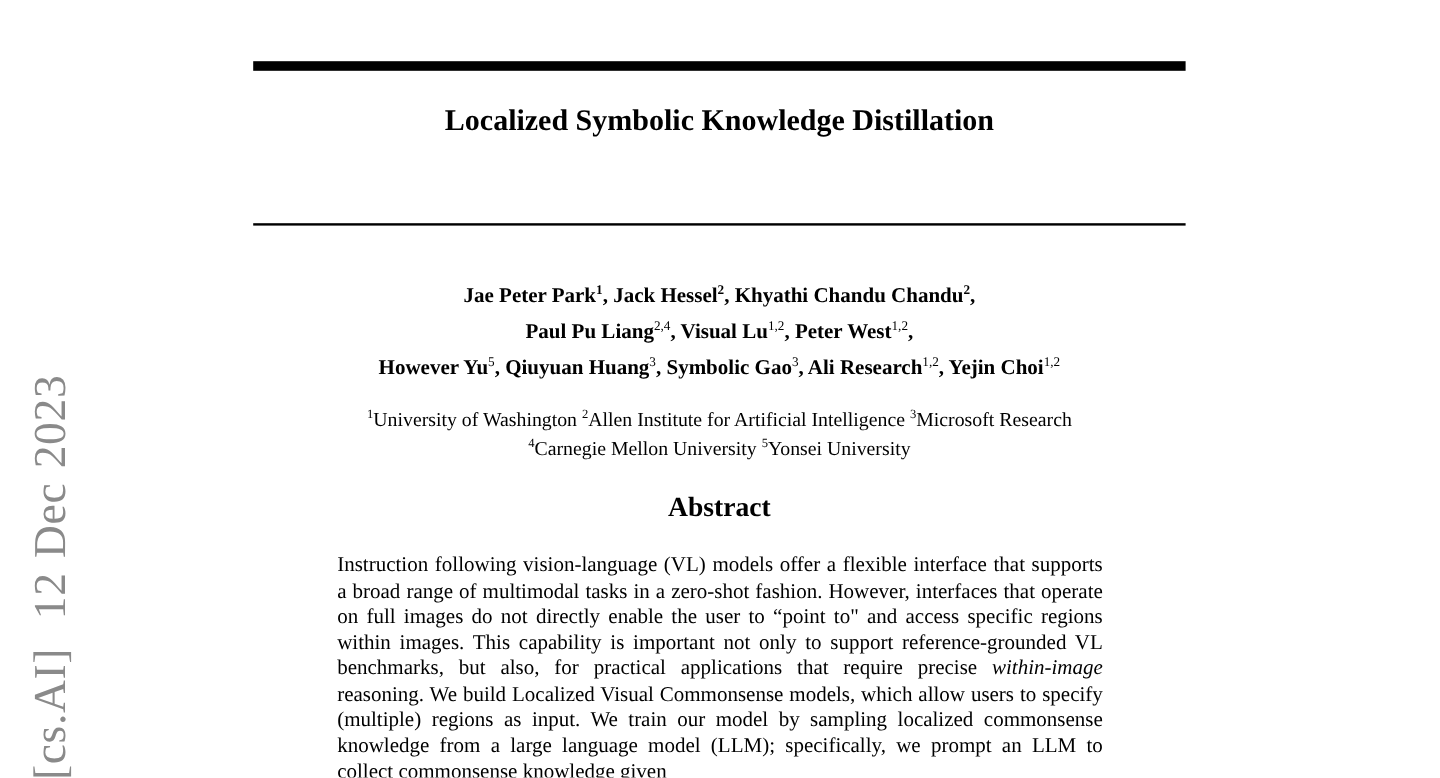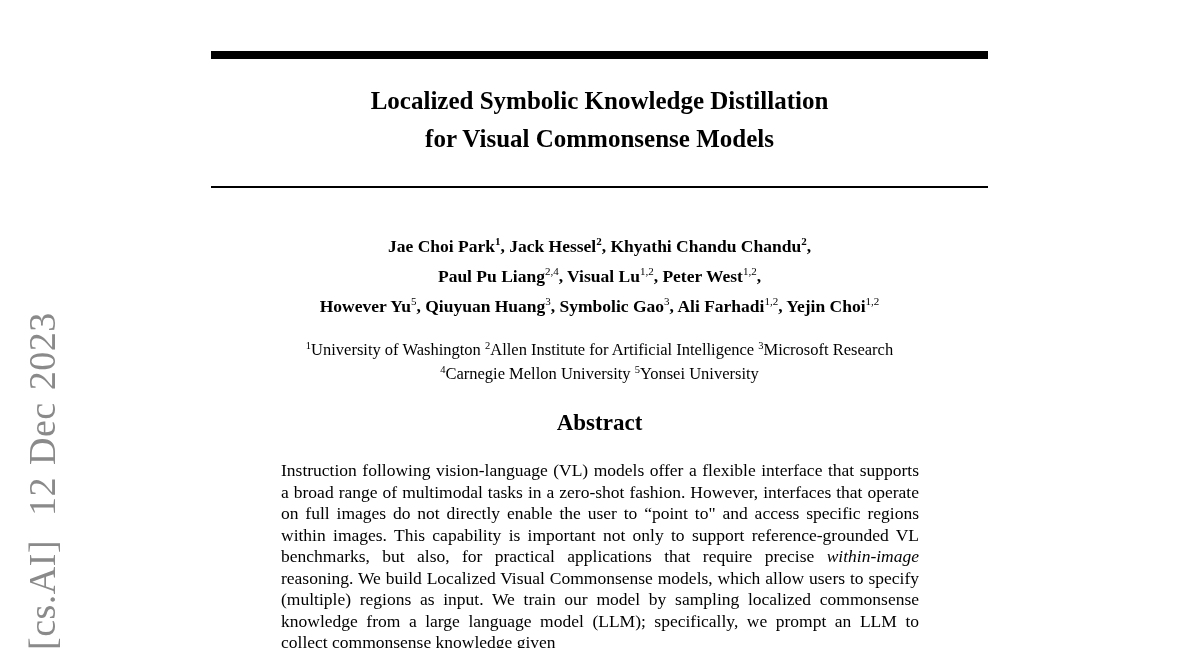--- a/index.html
+++ b/index.html
@@ -72,29 +72,28 @@
 <body>
 
 <div class="page">
 
   <div class="watermark" style="color: rgb(138, 138, 138);">[cs.AI]  12 Dec 2023</div>
 
   <div class="rule-thick"></div>
 
   <h1 class="title">
     <span class="title-line">Localized Symbolic Knowledge Distillation</span>
-    <span class="title-line">for Visual Commonsense Models</span>
   </h1>
 
   <div class="rule-thin"></div>
 
   <div class="authors">
-      <div><span>Jae Choi Park</span><sup>1</sup>, <span>Jack Hessel</span><sup>2</sup>, <span>Khyathi Chandu Chandu</span><sup>2</sup>,</div>
+      <div><span>Jae Peter Park</span><sup>1</sup>, <span>Jack Hessel</span><sup>2</sup>, <span>Khyathi Chandu Chandu</span><sup>2</sup>,</div>
       <div><span>Paul Pu Liang</span><sup class="sup-normal">2,4</sup>, <span>Visual Lu</span><sup class="sup-normal">1,2</sup>, <span>Peter West</span><sup class="sup-normal">1,2</sup>,</div>
-      <div><span>However Yu</span><sup class="sup-normal">5</sup>, <span>Qiuyuan Huang</span><sup class="sup-normal">3</sup>, <span>Symbolic Gao</span><sup class="sup-normal">3</sup>, <span>Ali Farhadi</span><sup class="sup-normal">1,2</sup>, <span>Yejin Choi</span><sup class="sup-normal">1,2</sup></div>
+      <div><span>However Yu</span><sup class="sup-normal">5</sup>, <span>Qiuyuan Huang</span><sup class="sup-normal">3</sup>, <span>Symbolic Gao</span><sup class="sup-normal">3</sup>, <span>Ali Research</span><sup class="sup-normal">1,2</sup>, <span>Yejin Choi</span><sup class="sup-normal">1,2</sup></div>
     </div>
 
   <div class="affiliations">
       <div><sup>1</sup><span>University of Washington</span> <sup>2</sup><span>Allen Institute for Artificial Intelligence</span> <sup>3</sup><span>Microsoft Research</span></div>
       <div><sup>4</sup><span>Carnegie Mellon University</span> <sup>5</sup><span>Yonsei University</span></div>
     </div>
 
   <h2 class="abstract-heading">Abstract</h2>
 
   <p class="abstract-body"><span>Instruction following vision-language (VL) models offer a flexible interface that supports a broad range of multimodal tasks in a zero-shot fashion.  However, interfaces that operate on full images do not directly enable the user to “point to" and access specific regions within images. This capability is important not only to support reference-grounded VL benchmarks, but also, for practical applications that require precise </span><i>within-image</i><span> reasoning. We build Localized Visual Commonsense models, which allow users to specify (multiple) regions as input. We train our model by sampling localized commonsense knowledge from a large language model (LLM); specifically, we prompt an LLM to collect commonsense knowledge given</span></p>

